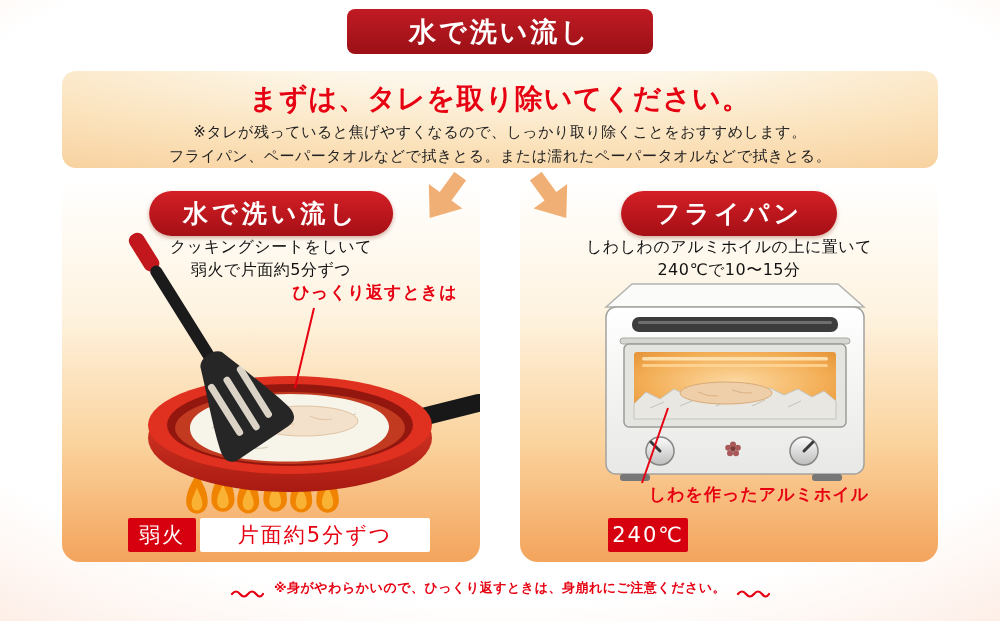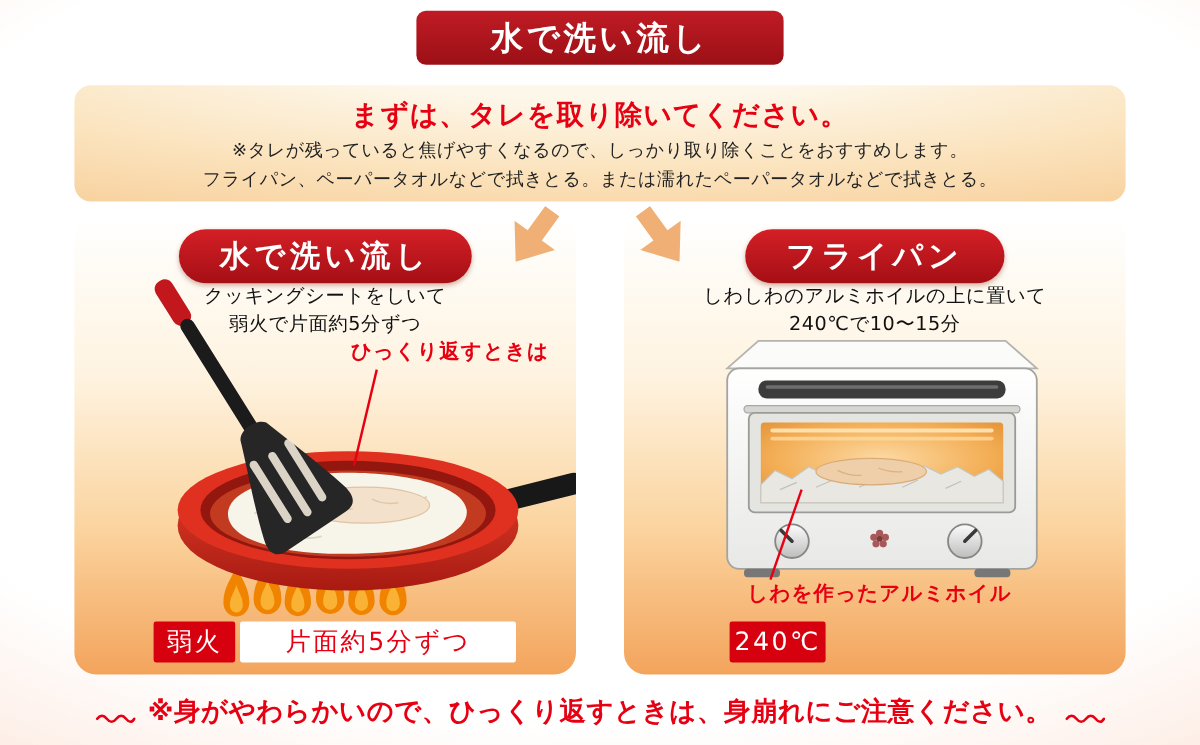--- a/index.html
+++ b/index.html
@@ -9,21 +9,21 @@
 
   .title-banner{position:absolute;left:50%;top:9px;transform:translateX(-50%);
     min-width:258px;height:45px;padding:0 24px;
     background:linear-gradient(180deg,#c01b24,#9c1016);
     border-radius:8px;color:#fff;font-size:27px;font-weight:bold;letter-spacing:3px;
     display:flex;align-items:center;justify-content:center;white-space:nowrap;}
 
   .notice-box{position:absolute;left:62px;top:71px;width:876px;height:97px;border-radius:14px;
     background:radial-gradient(120% 190% at 50% -30%, #fdf7ea 22%, #fbe3bd 55%, #f6c488 100%);
     text-align:center;padding-top:9px;box-sizing:border-box;}
-  .notice-heading{color:#e60012;font-size:23px;font-weight:bold;letter-spacing:1px;}
+  .notice-heading{color:#e60012;font-size:28px;font-weight:bold;letter-spacing:1px;}
   .notice-line{color:#222;font-size:15px;margin-top:5px;letter-spacing:.5px;}
 
   .arrow{position:absolute;width:42px;height:52px;z-index:6;}
   .arrow-left{left:424px;top:171px;transform:rotate(36deg);}
   .arrow-right{left:530px;top:171px;transform:rotate(-36deg);}
 
   .panel{position:absolute;top:180px;width:418px;height:382px;border-radius:18px;
     background:linear-gradient(180deg,#ffffff 0%,#fef3e0 35%,#fbd49f 68%,#f3a45c 100%);}
   .panel-frypan{left:62px;}
   .panel-toaster{left:520px;}
@@ -31,34 +31,34 @@
 
   .panel-title{position:absolute;top:11px;left:50%;transform:translateX(-50%);
     background:linear-gradient(180deg,#d41f26,#a50f15);color:#fff;font-size:25px;font-weight:bold;
     letter-spacing:4px;padding:6px 34px;border-radius:999px;white-space:nowrap;
     box-shadow:0 2px 4px rgba(120,30,0,.35);z-index:3;}
   .panel-desc{position:absolute;top:55px;left:0;right:0;text-align:center;color:#111;
     font-size:16px;line-height:23px;letter-spacing:.5px;z-index:3;}
   .callout{position:absolute;color:#e60012;font-size:17px;font-weight:bold;letter-spacing:1px;
     white-space:nowrap;z-index:4;}
   .callout-frypan{top:101px;left:188px;width:250px;text-align:center;}
-  .callout-toaster{top:303px;left:88px;width:250px;text-align:center;}
+  .callout-toaster{top:303px;left:114px;width:250px;text-align:center;}
 
   .badge{position:absolute;top:338px;height:34px;display:flex;align-items:center;justify-content:center;
     font-weight:normal;font-size:21px;letter-spacing:2px;border-radius:2px;z-index:4;white-space:nowrap;}
   .badge-red{background:#d7000f;color:#fff;}
   .badge-white{background:#ffffff;color:#e60012;}
   .badge-heat-frypan{left:66px;width:68px;}
   .badge-time-frypan{left:138px;width:230px;}
   .badge-heat-toaster{left:88px;width:80px;}
   .badge-time-toaster{left:172px;width:136px;}
 
   .footer-note{position:absolute;left:0;right:0;top:578px;display:flex;align-items:center;
     justify-content:center;gap:10px;}
-  .footer-text{color:#e60012;font-size:22px;font-weight:bold;letter-spacing:.5px;white-space:nowrap;}
+  .footer-text{color:#e60012;font-size:13px;font-weight:bold;letter-spacing:.5px;white-space:nowrap;}
   .wavy{width:34px;height:12px;margin-top:8px;}
 </style>
 </head>
 <body>
 
 <div class="page">
 
   <div class="title-banner">水で洗い流し</div>
 
   <div class="notice-box">

